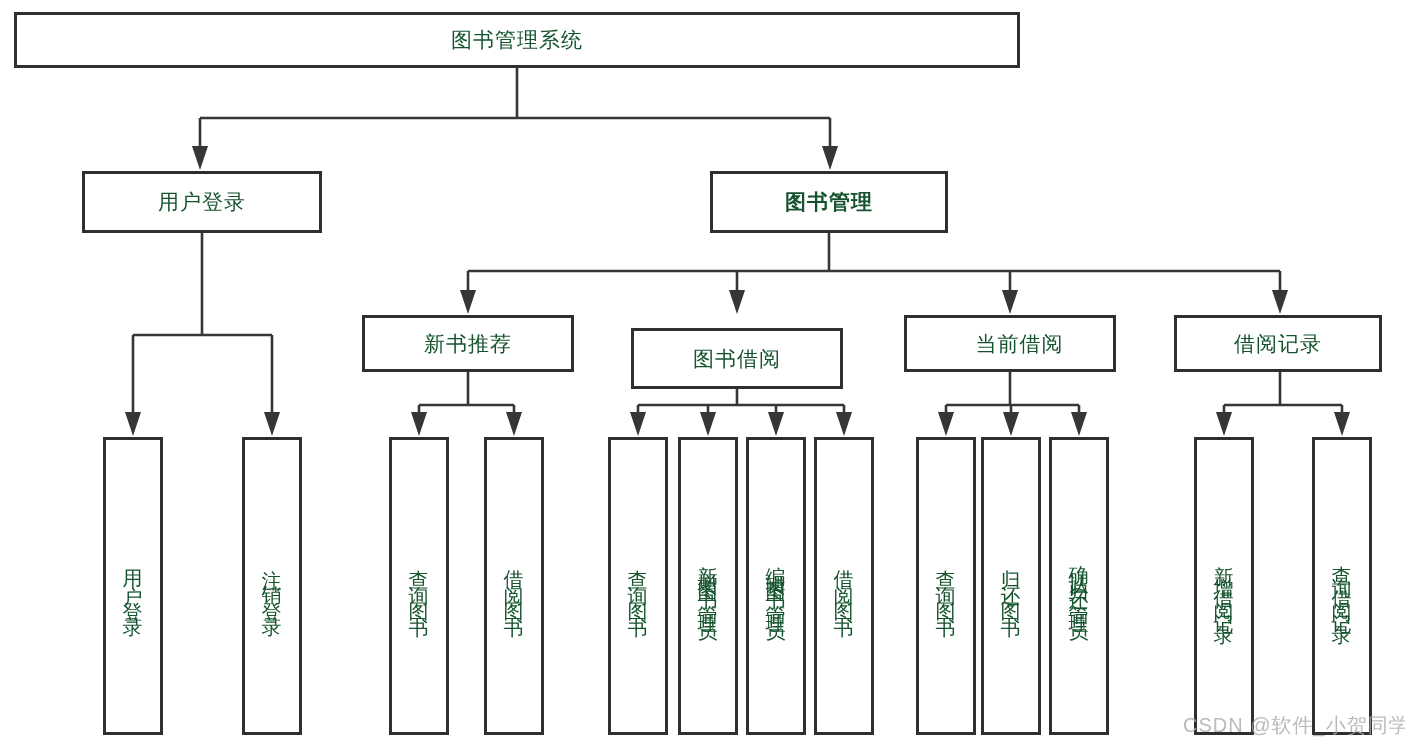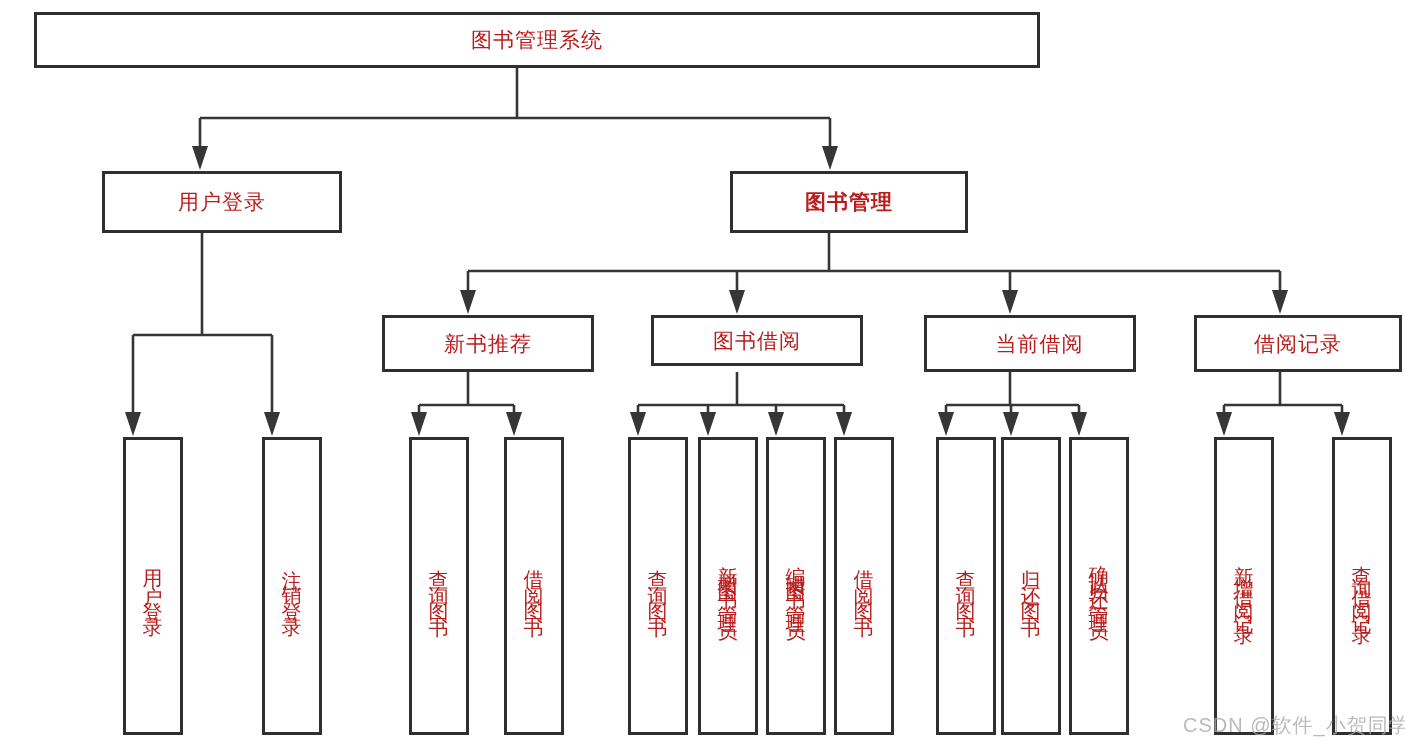--- a/index.html
+++ b/index.html
@@ -4,21 +4,21 @@
 <style>
   html,body{margin:0;padding:0;background:#ffffff;}
   .canvas{
     position:relative;width:1405px;height:747px;background:#ffffff;
     font-family:"Liberation Sans","DejaVu Sans",sans-serif;overflow:hidden;
   }
   .wires{position:absolute;left:0;top:0;z-index:1;}
   .node{
     position:absolute;box-sizing:border-box;background:#ffffff;
     border:3px solid #2f2f2f;display:flex;align-items:center;justify-content:center;
-    z-index:2;color:#b91c1c;margin-left:20px;
+    z-index:2;color:#14532d;
   }
   .node.hlabel span{font-size:21px;letter-spacing:1px;white-space:nowrap;}
   .node.vbox{width:60px;top:437px;height:298px;}
   .vbox span{
     writing-mode:vertical-rl;text-orientation:mixed;
     font-size:20px;line-height:1;white-space:nowrap;
   }
   .vt4 span{letter-spacing:16px;}
   .vt6 span{letter-spacing:12px;}
   .vt9 span{letter-spacing:8px;}
@@ -77,21 +77,21 @@
   <div class="node hlabel" style="left:82px;top:171px;width:240px;height:62px;">
     <span>用户登录</span>
   </div>
   <div class="node hlabel" style="left:710px;top:171px;width:238px;height:62px;font-weight:bold;">
     <span>图书管理</span>
   </div>
 
   <div class="node hlabel" style="left:362px;top:315px;width:212px;height:57px;">
     <span>新书推荐</span>
   </div>
-  <div class="node hlabel" style="left:631px;top:315px;width:212px;height:51px;">
+  <div class="node hlabel" style="left:631px;top:328px;width:212px;height:61px;">
     <span>图书借阅</span>
   </div>
   <div class="node hlabel" style="left:904px;top:315px;width:212px;height:57px;padding-left:19px;">
     <span>当前借阅</span>
   </div>
   <div class="node hlabel" style="left:1174px;top:315px;width:208px;height:57px;">
     <span>借阅记录</span>
   </div>
 
   <div class="node vbox vt4" style="left:103px;">

